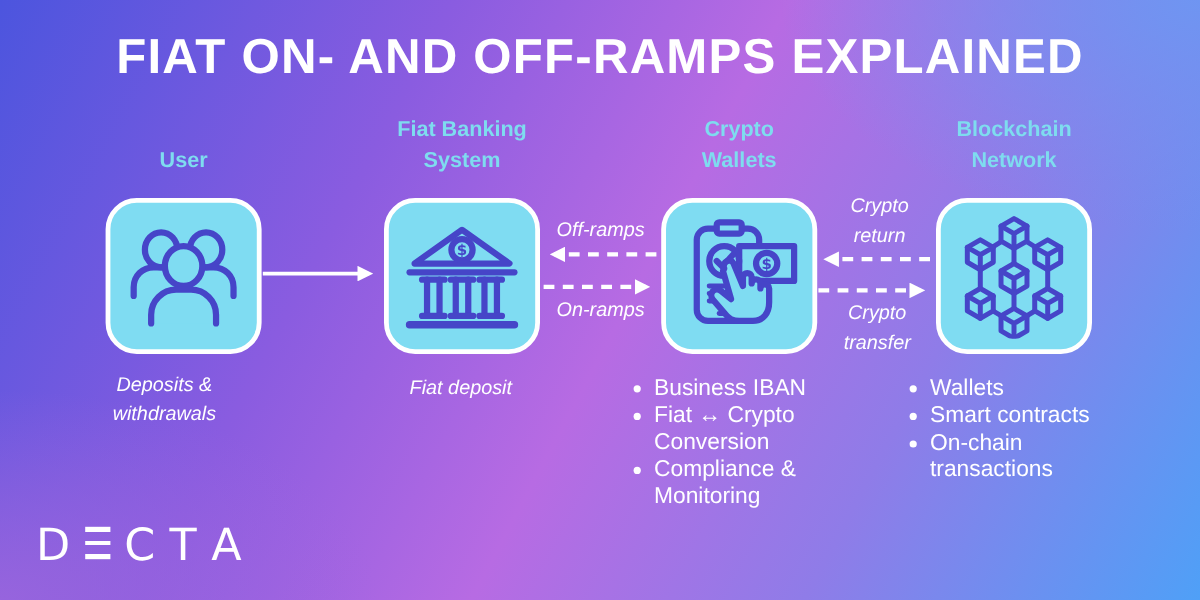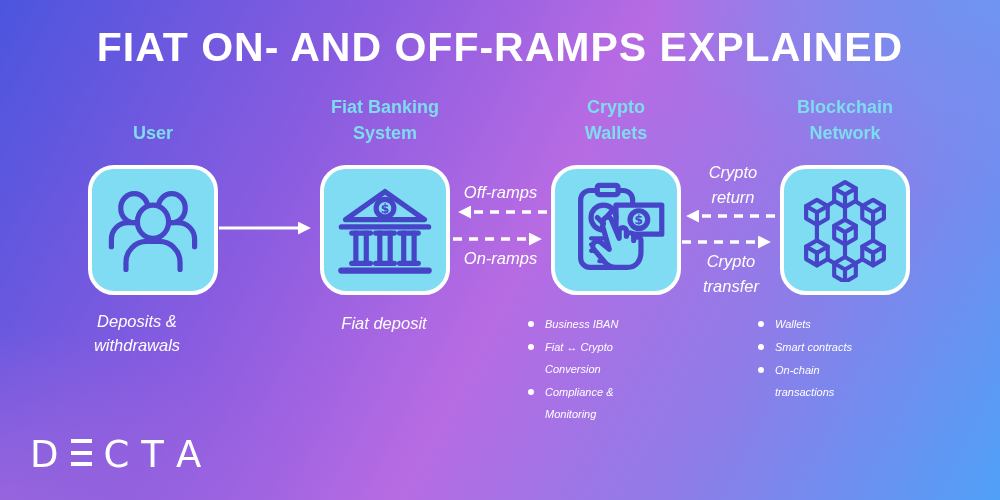--- a/index.html
+++ b/index.html
@@ -29,22 +29,22 @@
   .caption {
     position:absolute; color:#fff; font-style:italic; font-size:16.5px;
     line-height:24px; text-align:center;
   }
   .flow-label {
     position:absolute; color:#fff; font-style:italic; font-size:16.5px;
     line-height:25px; text-align:center;
   }
   .flow-label span, .caption span, .node-label span { display:block; }
   .bullets {
-    position:absolute; top:313px; width:210px; color:#fff; font-style:italic;
-    font-size:11px; line-height:22px;
+    position:absolute; top:313px; width:210px; color:#fff; 
+    font-size:19px; line-height:22px;
   }
   .bullet-item { display:flex; margin-bottom:1px; }
   .dot { width:6px; height:6px; border-radius:50%; background:#fff; margin:8px 11px 0 0; flex:none; }
   .bl span { display:block; }
   .arrow-layer { position:absolute; left:0; top:0; }
   .logo {
     position:absolute; left:30px; top:436px; display:flex; align-items:flex-end; gap:12px;
     color:#fff; font-size:37px; line-height:1; font-family:"DejaVu Sans", sans-serif;
   }
   .logo-letter-e {

